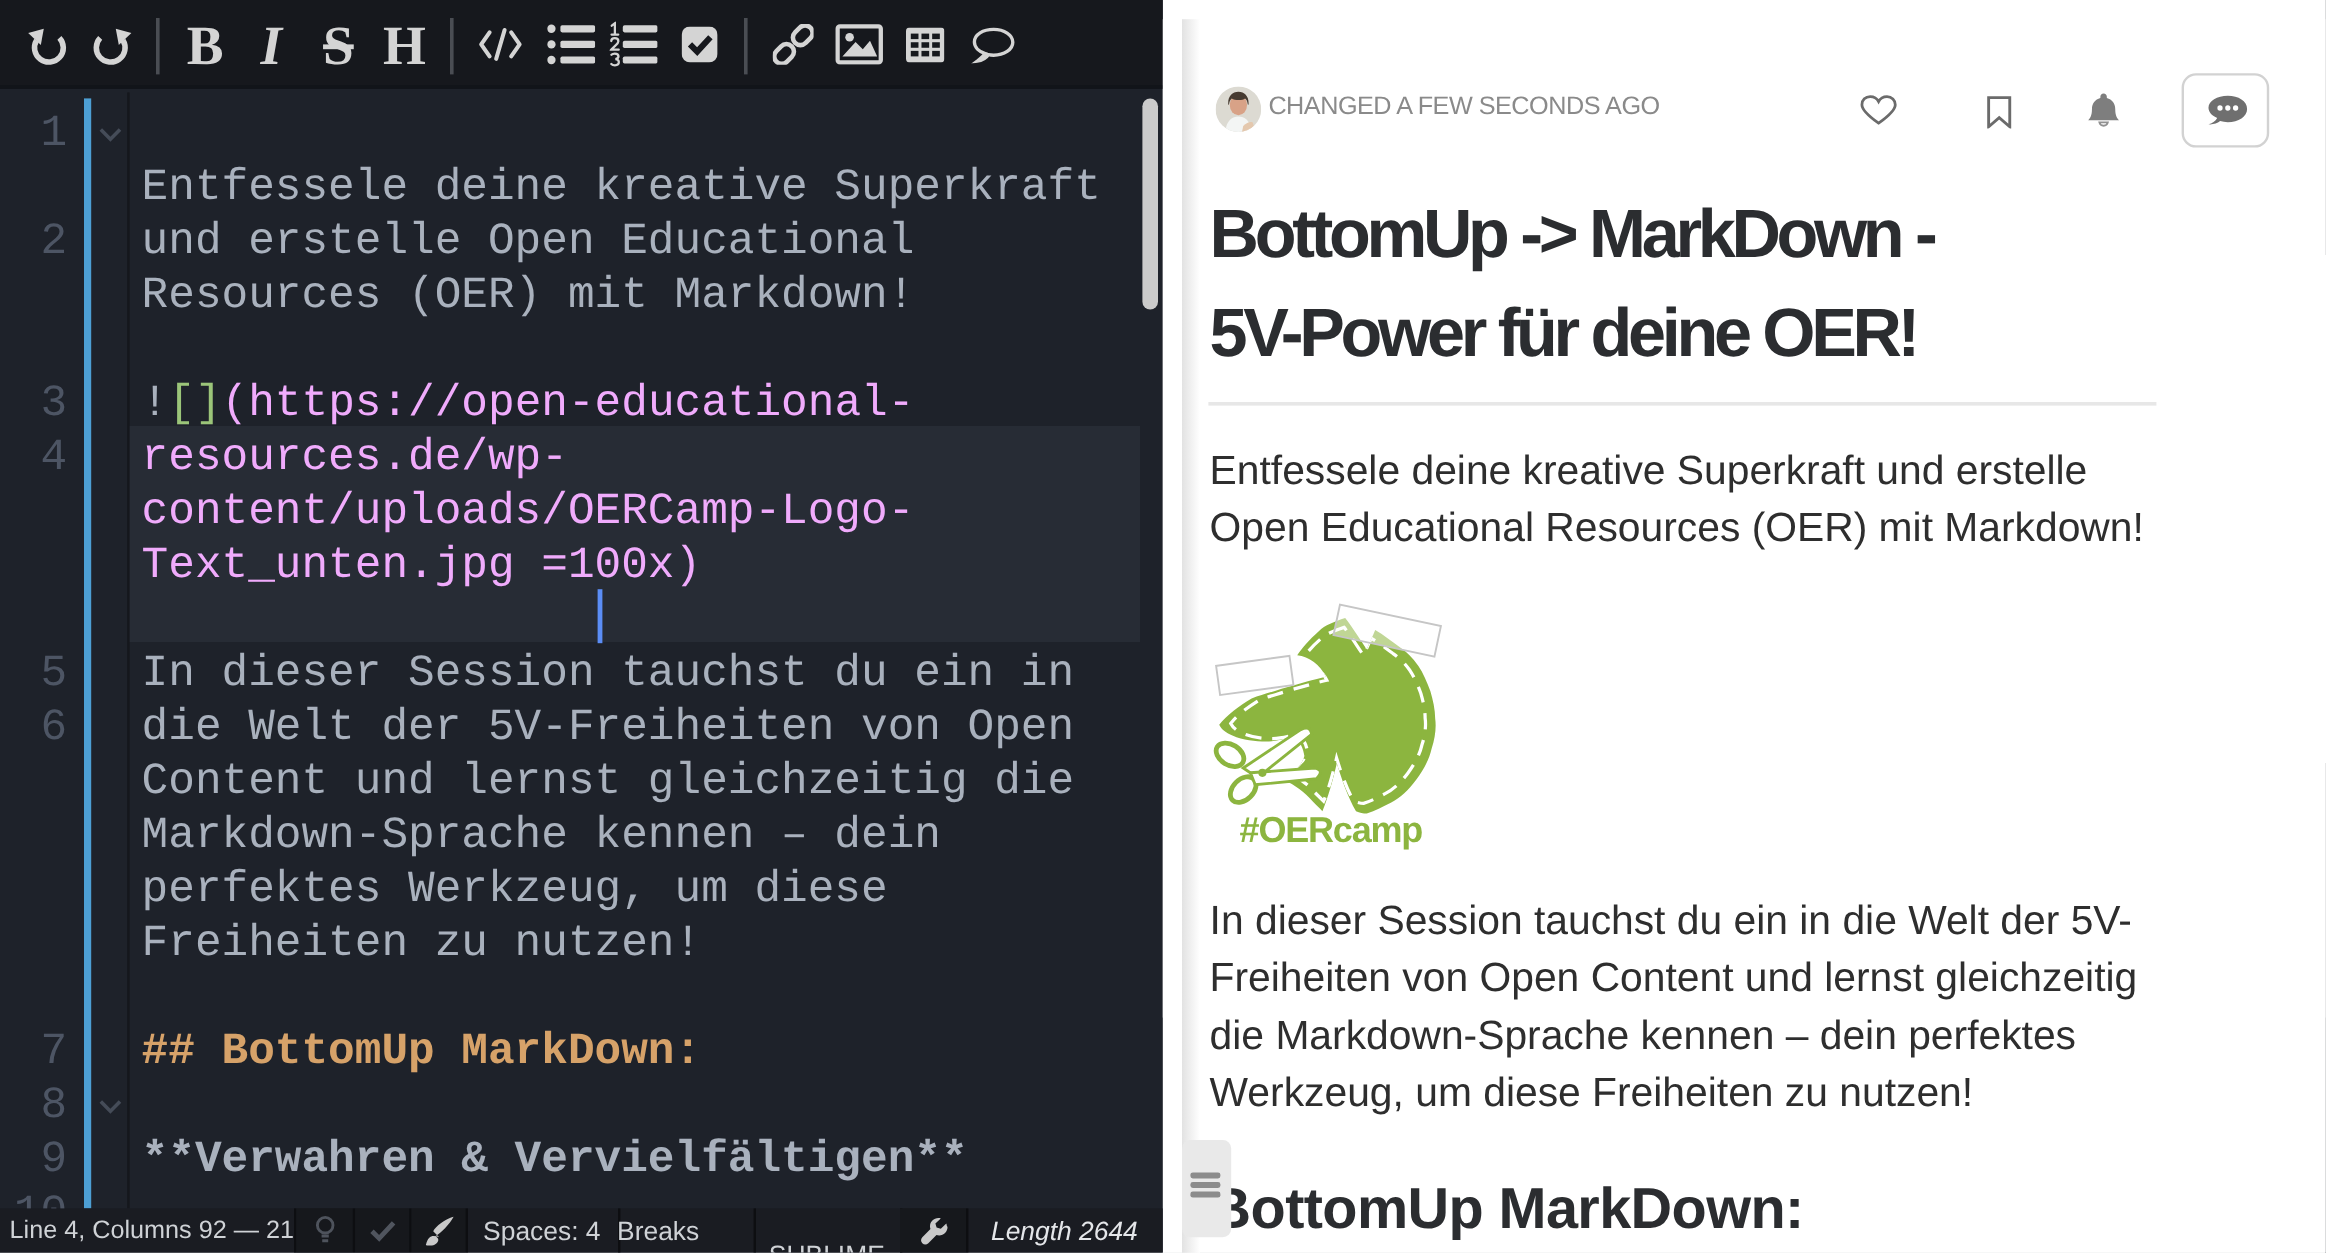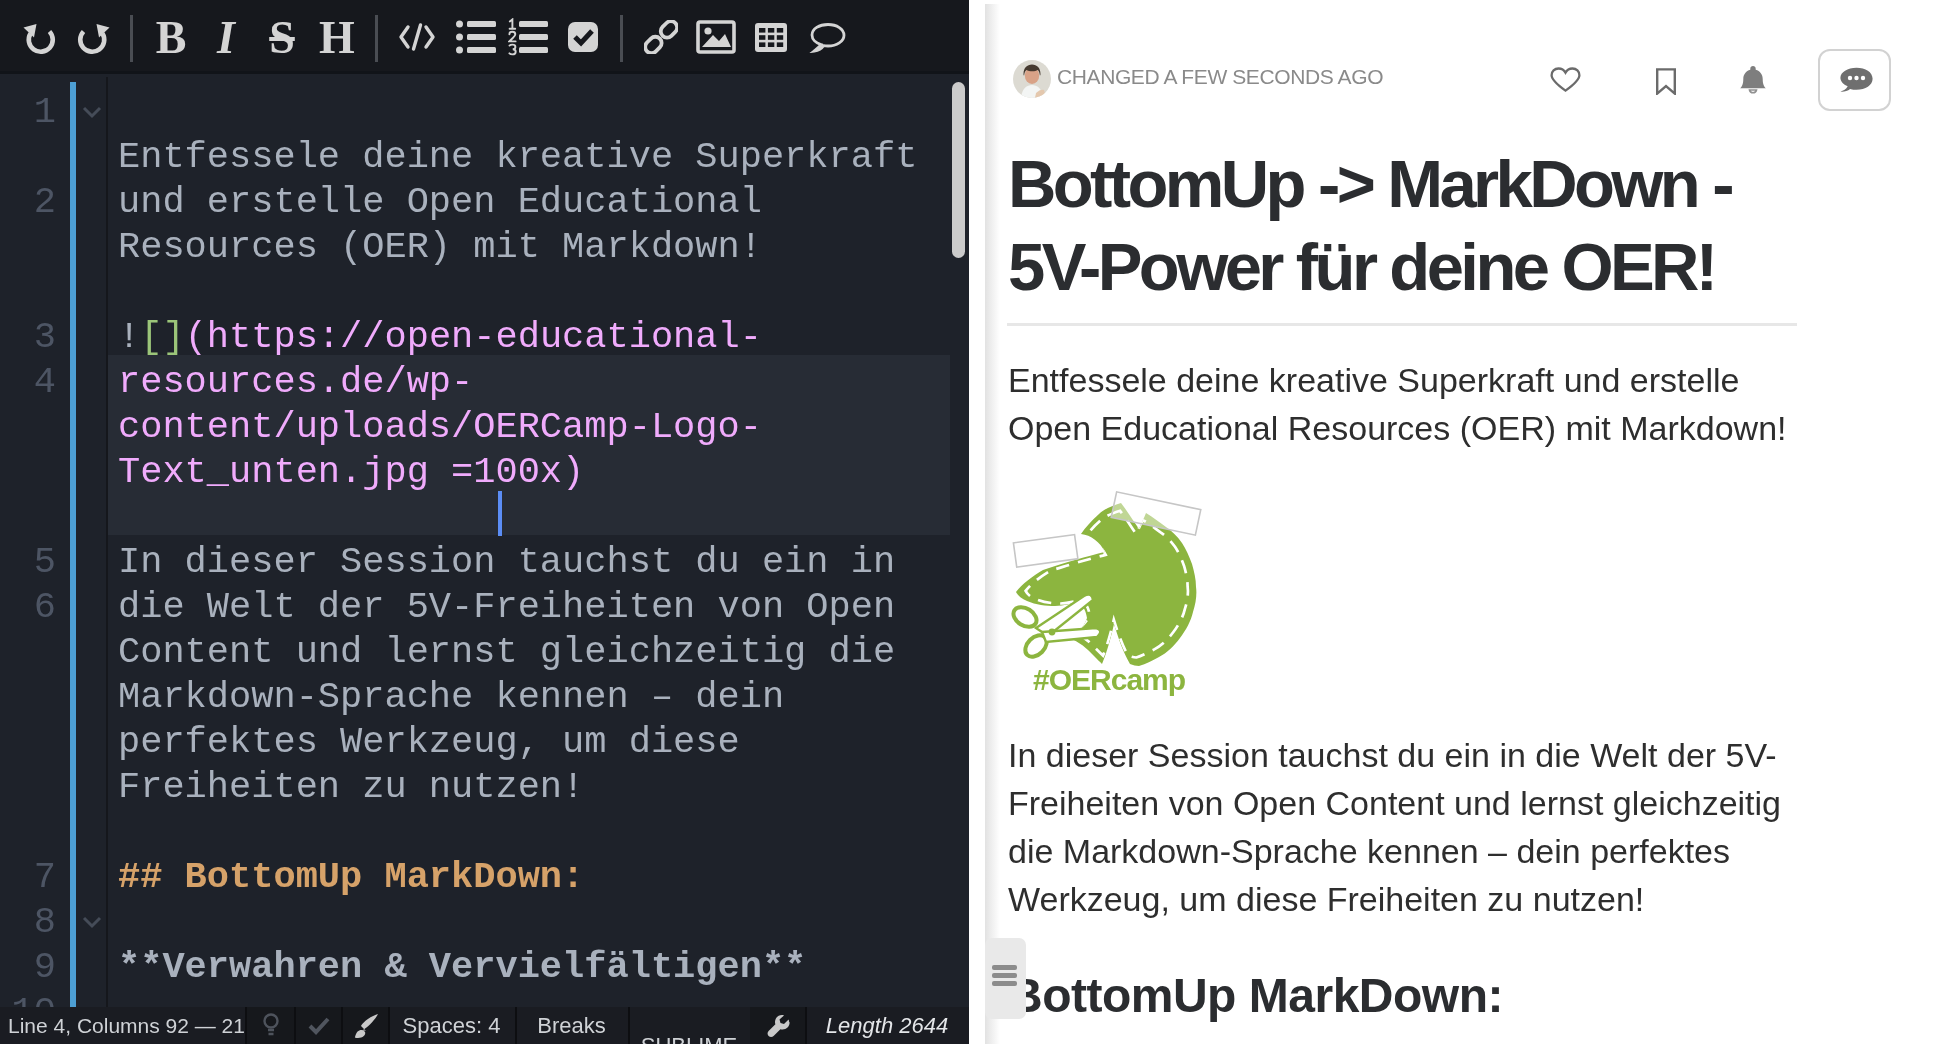--- a/index.html
+++ b/index.html
@@ -25,25 +25,25 @@
 .lk { color:#f0abfc; }
 .gr { color:#9bc579; }
 #cursor { position:absolute; width:3.5px; height:45px; background:#5b8df5; }
 #edscroll { position:absolute; left:952px; top:5px; width:13px; height:176px; border-radius:7px; background:#cbcbcb; }
 
 #statusbar { position:absolute; left:0; top:1007px; width:969px; height:37px; background:#1a1c22; color:#cfd2d6; font-size:22px; }
 .ssep { position:absolute; top:0; width:2px; height:37px; background:#0d0e11; }
 .sbox { position:absolute; top:0; height:37px; display:flex; align-items:center; justify-content:center; }
 
 
-#preview { position:absolute; left:969px; top:4px; width:969px; height:832px; background:#ffffff; }
+#preview { position:absolute; left:969px; top:16px; width:969px; height:832px; background:#ffffff; }
 #divider { position:absolute; left:16px; top:0; width:15px; height:1044px; background:linear-gradient(to right,#e2e2e2,#ffffff); }
 #metalabel { position:absolute; left:88px; top:61px; font-size:21px; line-height:24px; color:#8a8a8a; letter-spacing:-0.4px; }
 #cbtn { position:absolute; left:849px; top:45px; width:73px; height:62px; border:2px solid #d2d2d2; border-radius:12px; display:flex; align-items:center; justify-content:center; }
-#h1t { position:absolute; left:39px; top:138px; width:860px; font-size:67px; font-weight:bold; line-height:83px; color:#2b2d30; letter-spacing:-3.6px; }
+#h1t { position:absolute; left:39px; top:138px; width:860px; font-size:57px; font-weight:bold; line-height:83px; color:#2b2d30; letter-spacing:-3.6px; }
 #hr1 { position:absolute; left:38px; top:319px; width:790px; height:3px; background:#e7e7e7; }
 #p1 { position:absolute; left:39px; top:352px; font-size:34px; line-height:48px; color:#2e2e2e; }
 #p2 { position:absolute; left:39px; top:727px; font-size:34px; line-height:48px; color:#2e2e2e; }
 #h2t { position:absolute; left:39px; top:964px; font-size:48px; font-weight:bold; color:#2b2d30; letter-spacing:-0.5px; }
 #hr2 { position:absolute; left:39px; top:1041px; width:790px; height:2px; background:#e9e9e9; }
 #logo { position:absolute; left:39px; top:478px; }
 #grip { position:absolute; left:15.7px; top:933.7px; width:41.6px; height:81px; background:#e9e9e9; border-radius:7px; }
 .gripline { position:absolute; left:7.8px; width:24.5px; height:4.4px; border-radius:2px; background:#8c8c8c; }
 </style>
 </head>
@@ -213,21 +213,21 @@
     </div>
     <div class="ssep" style="left:341px"></div>
     <div class="sbox" style="left:343px;width:45px;background:#16181c;">
       <svg width="26" height="26" viewBox="0 0 26 26">
             <path d="M25,1 C18,3 10,9 8,13 l5,5 C7,16 4,17 2,24 c0,0 -1,1 3,1 6,0 8,-4 7,-6 l-2,-2 c4,-2 12,-10 15,-16 z" fill="#c9c9c9"></path>
           </svg>
     </div>
     <div class="ssep" style="left:388px"></div>
     <div class="sbox" style="left:388px;width:127px;">Spaces: 4</div>
     <div class="ssep" style="left:515px"></div>
-    <div class="sbox" style="left:515px;width:113px;">Breaks</div>
+    <div class="sbox" style="left:492px;width:113px;">Breaks</div>
     <div class="ssep" style="left:628px"></div>
     <div class="sbox" style="left:628px;width:122px;margin-top:20px;">SUBLIME</div>
     <div class="ssep" style="left:750px"></div>
     <div class="sbox" style="left:750px;width:55px;background:#16181c;">
       <svg width="24" height="24" viewBox="0 0 24 24">
             <path d="M22,6.5 c0,-0.7 -0.1,-1.4 -0.4,-2 L17,9 13.5,8 12.5,4.5 17,0.4 C16.4,0.1 15.7,0 15,0 c-3.9,0 -7,3.1 -7,7 0,0.8 0.1,1.5 0.4,2.2 L1.6,16 c-1.4,1.4 -1.4,3.6 0,5 1.4,1.4 3.6,1.4 5,0 l6.8,-6.8 c0.7,0.2 1.4,0.4 2.2,0.4 3.9,0 7,-3.1 7,-7 z" transform="translate(1,1)" fill="#c9c9c9"></path>
           </svg>
     </div>
     <div class="ssep" style="left:805px"></div>
     <div class="sbox" style="left:805px;width:164px;color:#e4e6e9;font-style:italic;">Length 2644</div>

